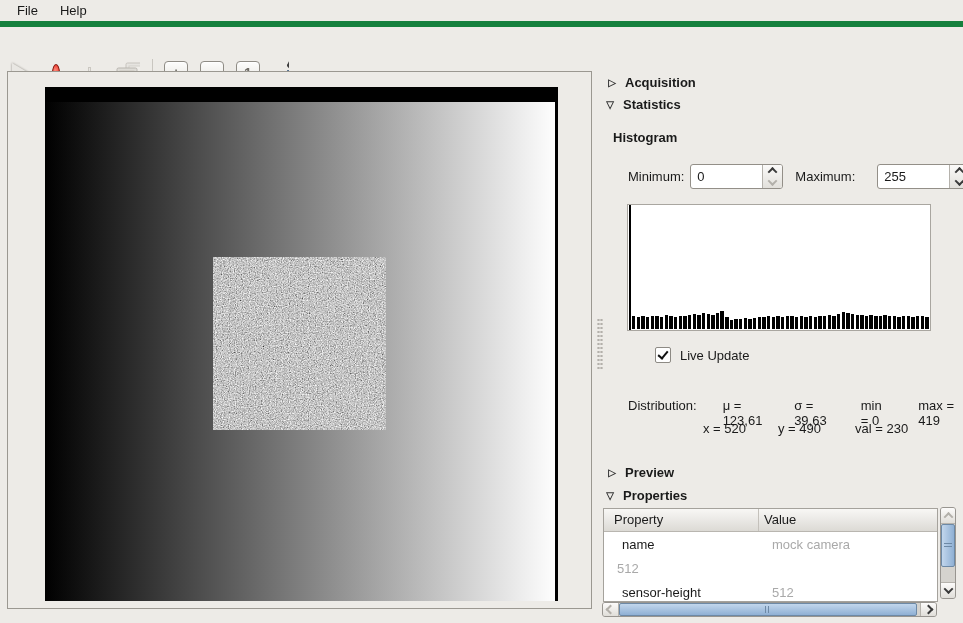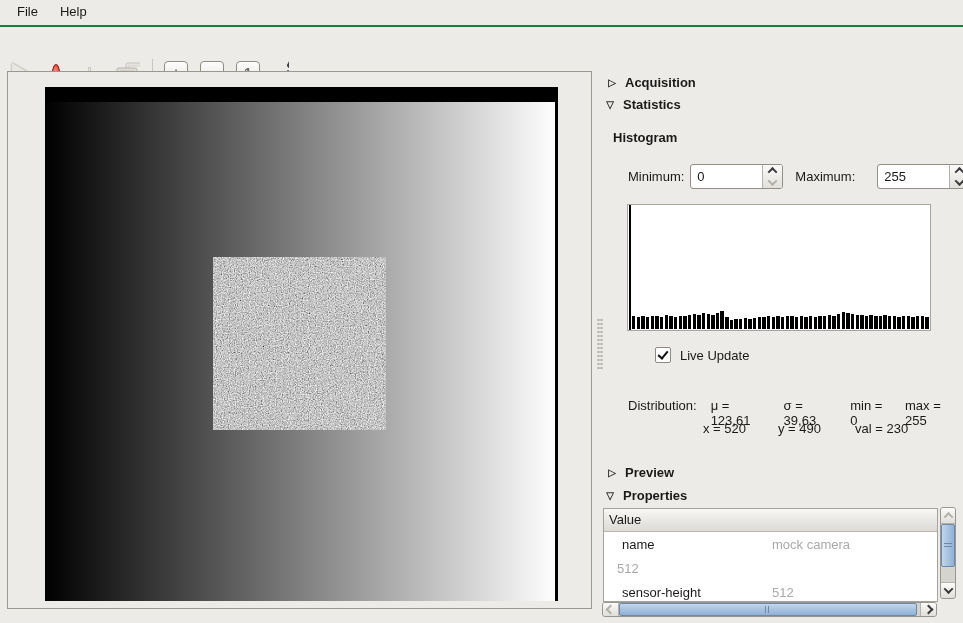--- a/index.html
+++ b/index.html
@@ -3,22 +3,22 @@
 <meta charset="utf-8">
 <style>
   html,body{margin:0;padding:0;}
   body{
     width:963px;height:623px;position:relative;overflow:hidden;
     background:#edebe7;color:#1a1a1a;
     font-family:"Liberation Sans",sans-serif;font-size:13px;
   }
   
   .menubar{position:absolute;top:0;left:0;width:963px;height:27px;
-    display:flex;align-items:flex-start;padding-left:6px;box-sizing:border-box;
-    border-bottom:2px solid #15803d;}
+    display:flex;align-items:center;padding-left:6px;box-sizing:border-box;
+    border-bottom:6px solid #15803d;}
   .menu-item{padding:4px 11px;}
   
   .toolbar{position:absolute;top:27px;left:0;width:963px;height:40px;}
   .tb{position:absolute;display:flex;align-items:center;justify-content:center;background:transparent;border:none;}
   .tb-sep{position:absolute;left:152px;top:32px;width:1px;height:28px;background:#c9c6c0;}
   .zoom-btn{width:24px;height:24px;border:1px solid #8f8c85;border-radius:4px;
     background:linear-gradient(#fdfdfc,#e4e2dd);box-shadow:0 1px 0 #fff inset;
     color:#6e6b64;font-weight:bold;font-size:14px;line-height:1;}
   .play-shape{width:0;height:0;border-left:17px solid #e9e7e3;border-top:10px solid transparent;
     border-bottom:10px solid transparent;filter:drop-shadow(0 0 1px #8f8c86);}
@@ -60,21 +60,21 @@
   .chev.dim{border-color:#b3b0aa;}
   .histogram-box{position:absolute;left:627px;top:204px;width:302px;height:125px;
     border:1px solid #a9a6a0;background:#fff;}
   .spike{position:absolute;left:1px;top:0;width:2px;height:125px;background:#000;}
   .hbars{position:absolute;left:4px;bottom:1px;display:flex;align-items:flex-end;gap:1.27px;}
   .hbar{width:3.4px;background:#000;}
   .live-row{position:absolute;left:655px;top:347px;display:flex;align-items:center;gap:9px;}
   .checkbox{width:14px;height:14px;background:#fff;border:1px solid #8d8a84;border-radius:2px;position:relative;}
   .checkmark{position:absolute;left:4px;top:1px;width:4px;height:8px;
     border-right:2px solid #111;border-bottom:2px solid #111;transform:rotate(40deg);}
-  .dist-line1{position:absolute;left:628px;top:398px;display:flex;gap:14px;}
+  .dist-line1{position:absolute;left:628px;top:398px;display:flex;gap:26px;}
   .dist-x{position:absolute;left:703px;top:421px;}
   .dist-y{position:absolute;left:778px;top:421px;}
   .dist-val{position:absolute;left:855px;top:421px;}
   
   .props-table{position:absolute;left:603px;top:508px;width:333px;height:92px;
     border:1px solid #a5a29c;background:#fff;overflow:hidden;box-sizing:content-box;}
   .thead{height:23px;background:linear-gradient(#f8f7f5,#dcdad5);
     border-bottom:1px solid #b9b6b0;display:flex;box-sizing:border-box;}
   .th{padding-top:3px;}
   .th.c1{width:155px;padding-left:10px;border-right:1px solid #c4c1bb;box-sizing:border-box;}
@@ -291,37 +291,38 @@
     <span class="checkmark"></span>
   </span>
   <span>Live Update</span>
 </div>
 
 <div class="dist-line1">
   <span>Distribution:</span>
   <span>μ = 123,61</span>
   <span>σ = 39,63</span>
   <span>min = 0</span>
-  <span>max = 255</span>
+  <span>max = 419</span>
 </div>
 <span class="dist-x">x = 520</span>
 <span class="dist-y">y = 490</span>
 <span class="dist-val">val = 230</span>
 
 <div class="expander" style="left:606px;top:465px;">
   <span class="exp-arrow">▷</span>
   <span>Preview</span>
 </div>
 <div class="expander" style="left:604px;top:488px;">
   <span class="exp-arrow">▽</span>
   <span>Properties</span>
 </div>
 
 <div class="props-table">
   <div class="thead">
+    <div class="th c1">Property</div>
     <div class="th c2">Value</div>
   </div>
   <div class="tr">
     <div class="td c1">name</div>
     <div class="td c2">mock camera</div>
   </div>
   <div class="tr">
     <div class="td c2">512</div>
   </div>
   <div class="tr">

